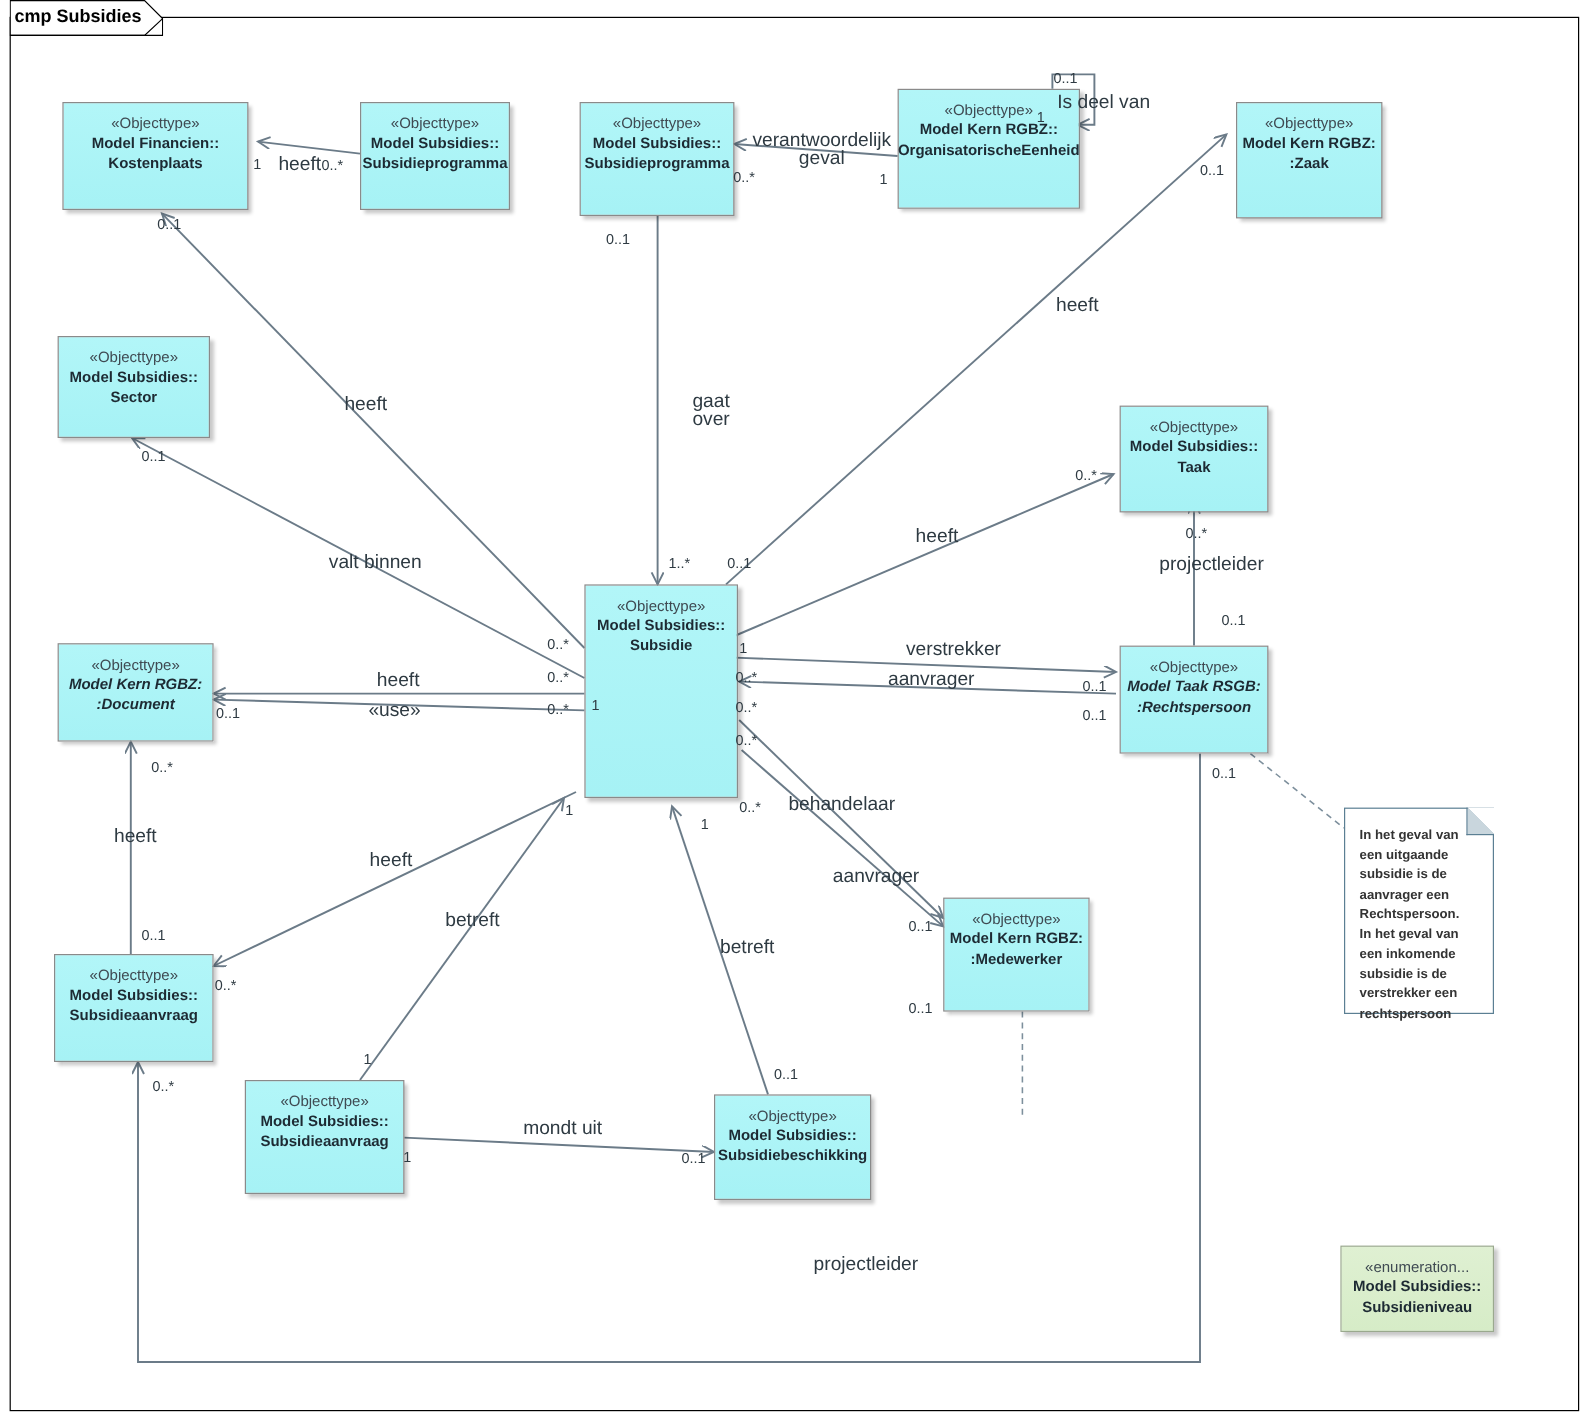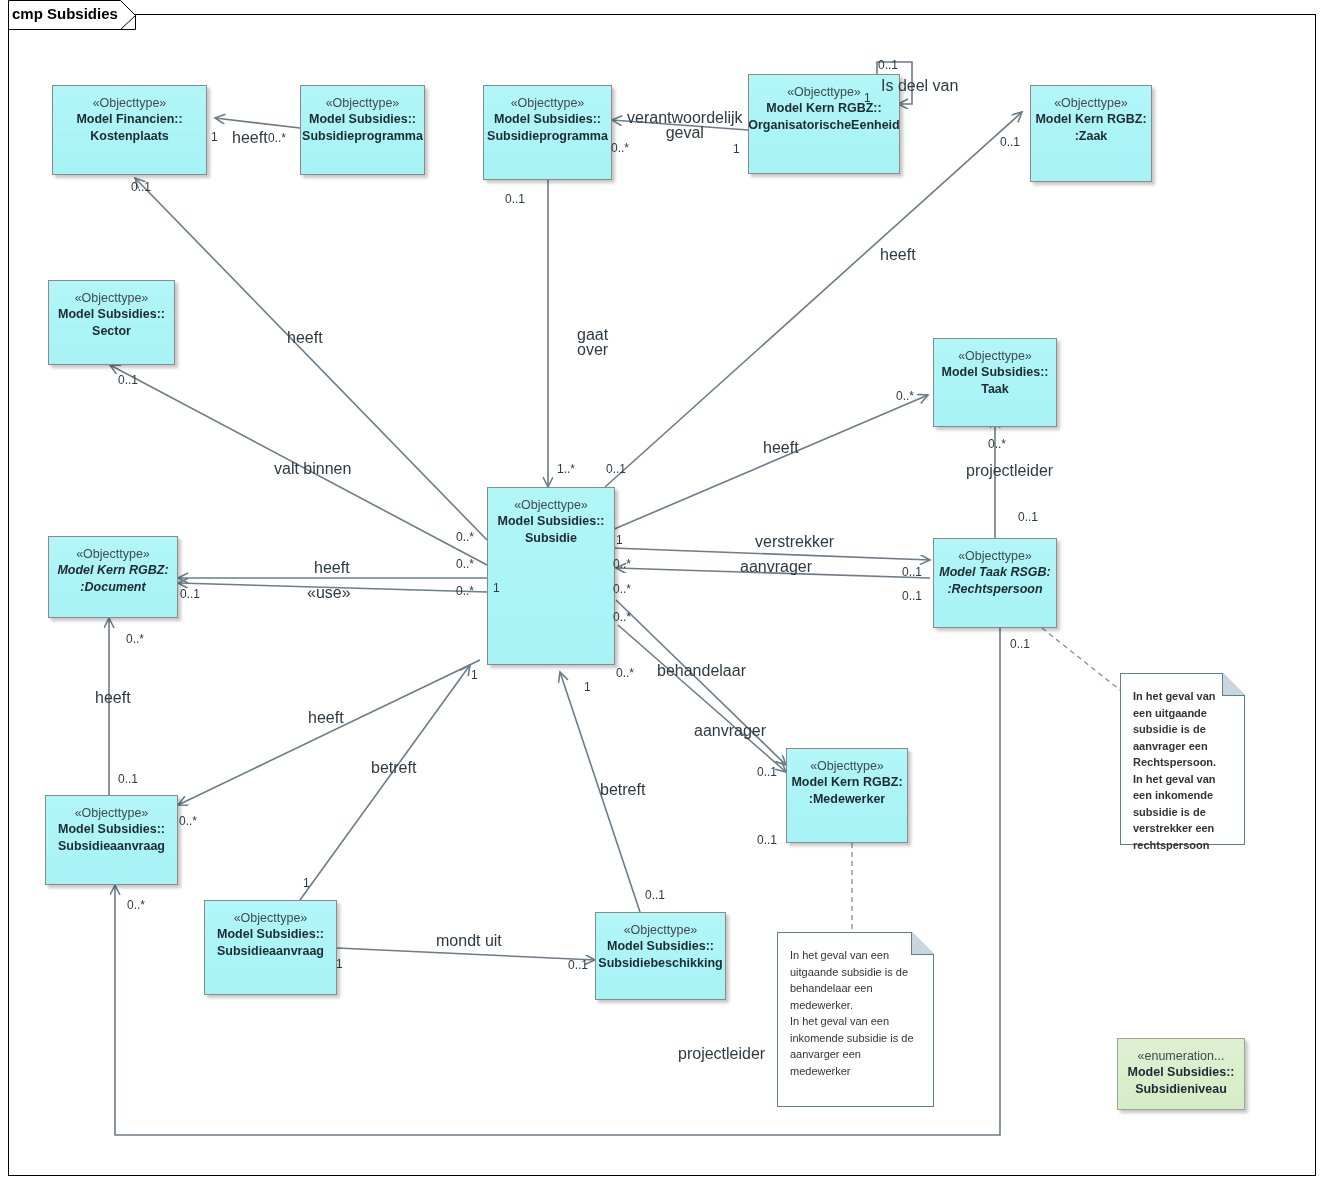--- a/index.html
+++ b/index.html
@@ -196,25 +196,20 @@
     <div class="nm">Model Subsidies::</div>
     <div class="nm">Subsidieniveau</div>
   </div>
 
   <div class="note" style="left:1120px;top:673px;width:125px;height:172px;font-weight:bold;">
     <div class="fold"></div>
     <div class="note-txt">In het geval van een uitgaande subsidie is de aanvrager een Rechtspersoon.
 In het geval van een inkomende subsidie is de verstrekker een rechtspersoon</div>
   </div>
 
-  <div class="note" style="left:777px;top:932px;width:157px;height:175px;">
-    <div class="fold"></div>
-    <div class="note-txt">In het geval van een uitgaande subsidie is de behandelaar een medewerker.
-In het geval van een inkomende subsidie is de aanvarger een medewerker</div>
-  </div>
 
   <div class="lbl" style="left:232px;top:130px;">heeft</div>
   <div class="lbl" style="left:627px;top:110px;text-align:center;">verantwoordelijk
 geval</div>
   <div class="lbl" style="left:881px;top:78px;">Is deel van</div>
   <div class="lbl" style="left:880px;top:247px;">heeft</div>
   <div class="lbl" style="left:287px;top:330px;">heeft</div>
   <div class="lbl" style="left:274px;top:461px;">valt binnen</div>
   <div class="lbl" style="left:577px;top:327px;">gaat
 over</div>

